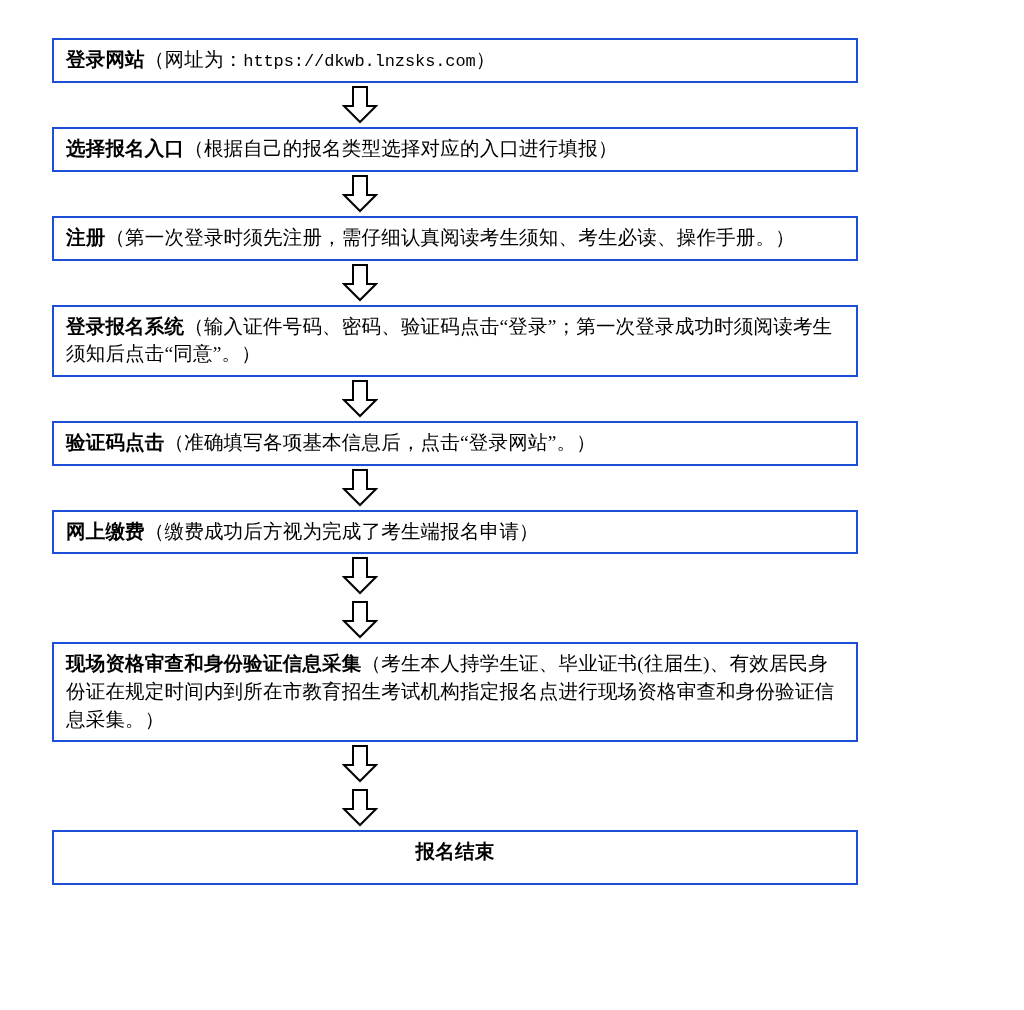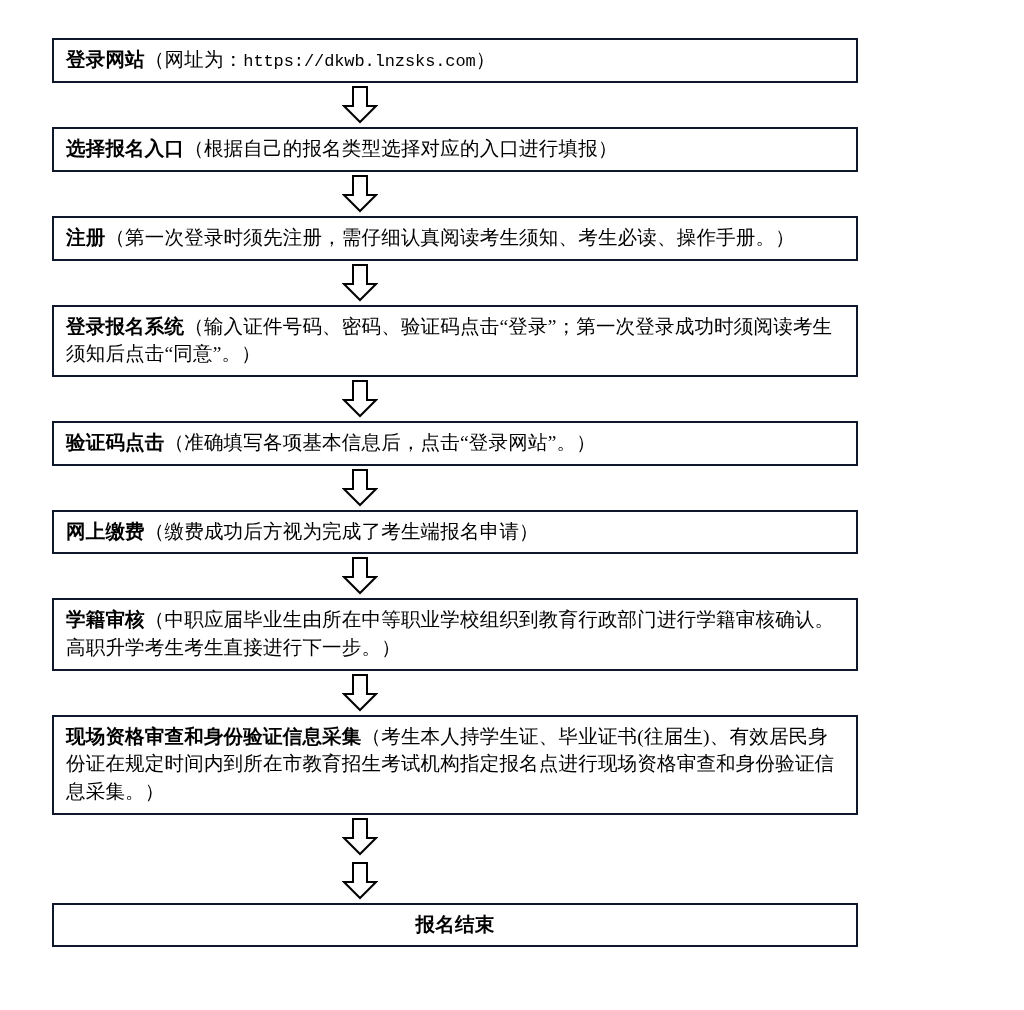--- a/index.html
+++ b/index.html
@@ -21,35 +21,35 @@
     padding: 0;
     box-sizing: border-box;
   }
   .flow-inner {
     position: absolute;
     left: 52px;
     top: 38px;
     width: 806px;
   }
   .node {
-    border: 2px solid #0f172a;
+    border: 2px solid #1d4ed8;
     background: #ffffff;
     box-sizing: border-box;
     padding: 6px 10px 7px 12px;
     font-size: 19.5px;
     line-height: 1.42;
     letter-spacing: 0.2px;
     text-align: left;
   }
   .node .b {
     font-weight: bold;
   }
   .node.center {
     text-align: center;
-    padding: 6px 10px 7px 10px;
+    padding: 6px 10px 17px 10px;
   }
   .node.center .b {
     font-weight: bold;
   }
   .mono {
     font-family: "Liberation Mono", "DejaVu Sans Mono", monospace;
     font-size: 17px;
     letter-spacing: -0.1px;
   }
   .arrow-wrap {
@@ -136,23 +136,20 @@
     </div>
 
     <div class="arrow-wrap">
       <div class="arrow">
         <svg width="36" height="38" viewBox="0 0 36 38">
           <polygon points="11,1 25,1 25,20 34,20 18,36 2,20 11,20" fill="#ffffff" stroke="#000000" stroke-width="2"></polygon>
         </svg>
       </div>
     </div>
 
-    <div class="node">
-      <span class="b">学籍审核</span><span>（中职应届毕业生由所在中等职业学校组织到教育行政部门进行学籍审核确认。高职升学考生考生直接进行下一步。）</span>
-    </div>
 
     <div class="arrow-wrap">
       <div class="arrow">
         <svg width="36" height="38" viewBox="0 0 36 38">
           <polygon points="11,1 25,1 25,20 34,20 18,36 2,20 11,20" fill="#ffffff" stroke="#000000" stroke-width="2"></polygon>
         </svg>
       </div>
     </div>
 
     <div class="node">

